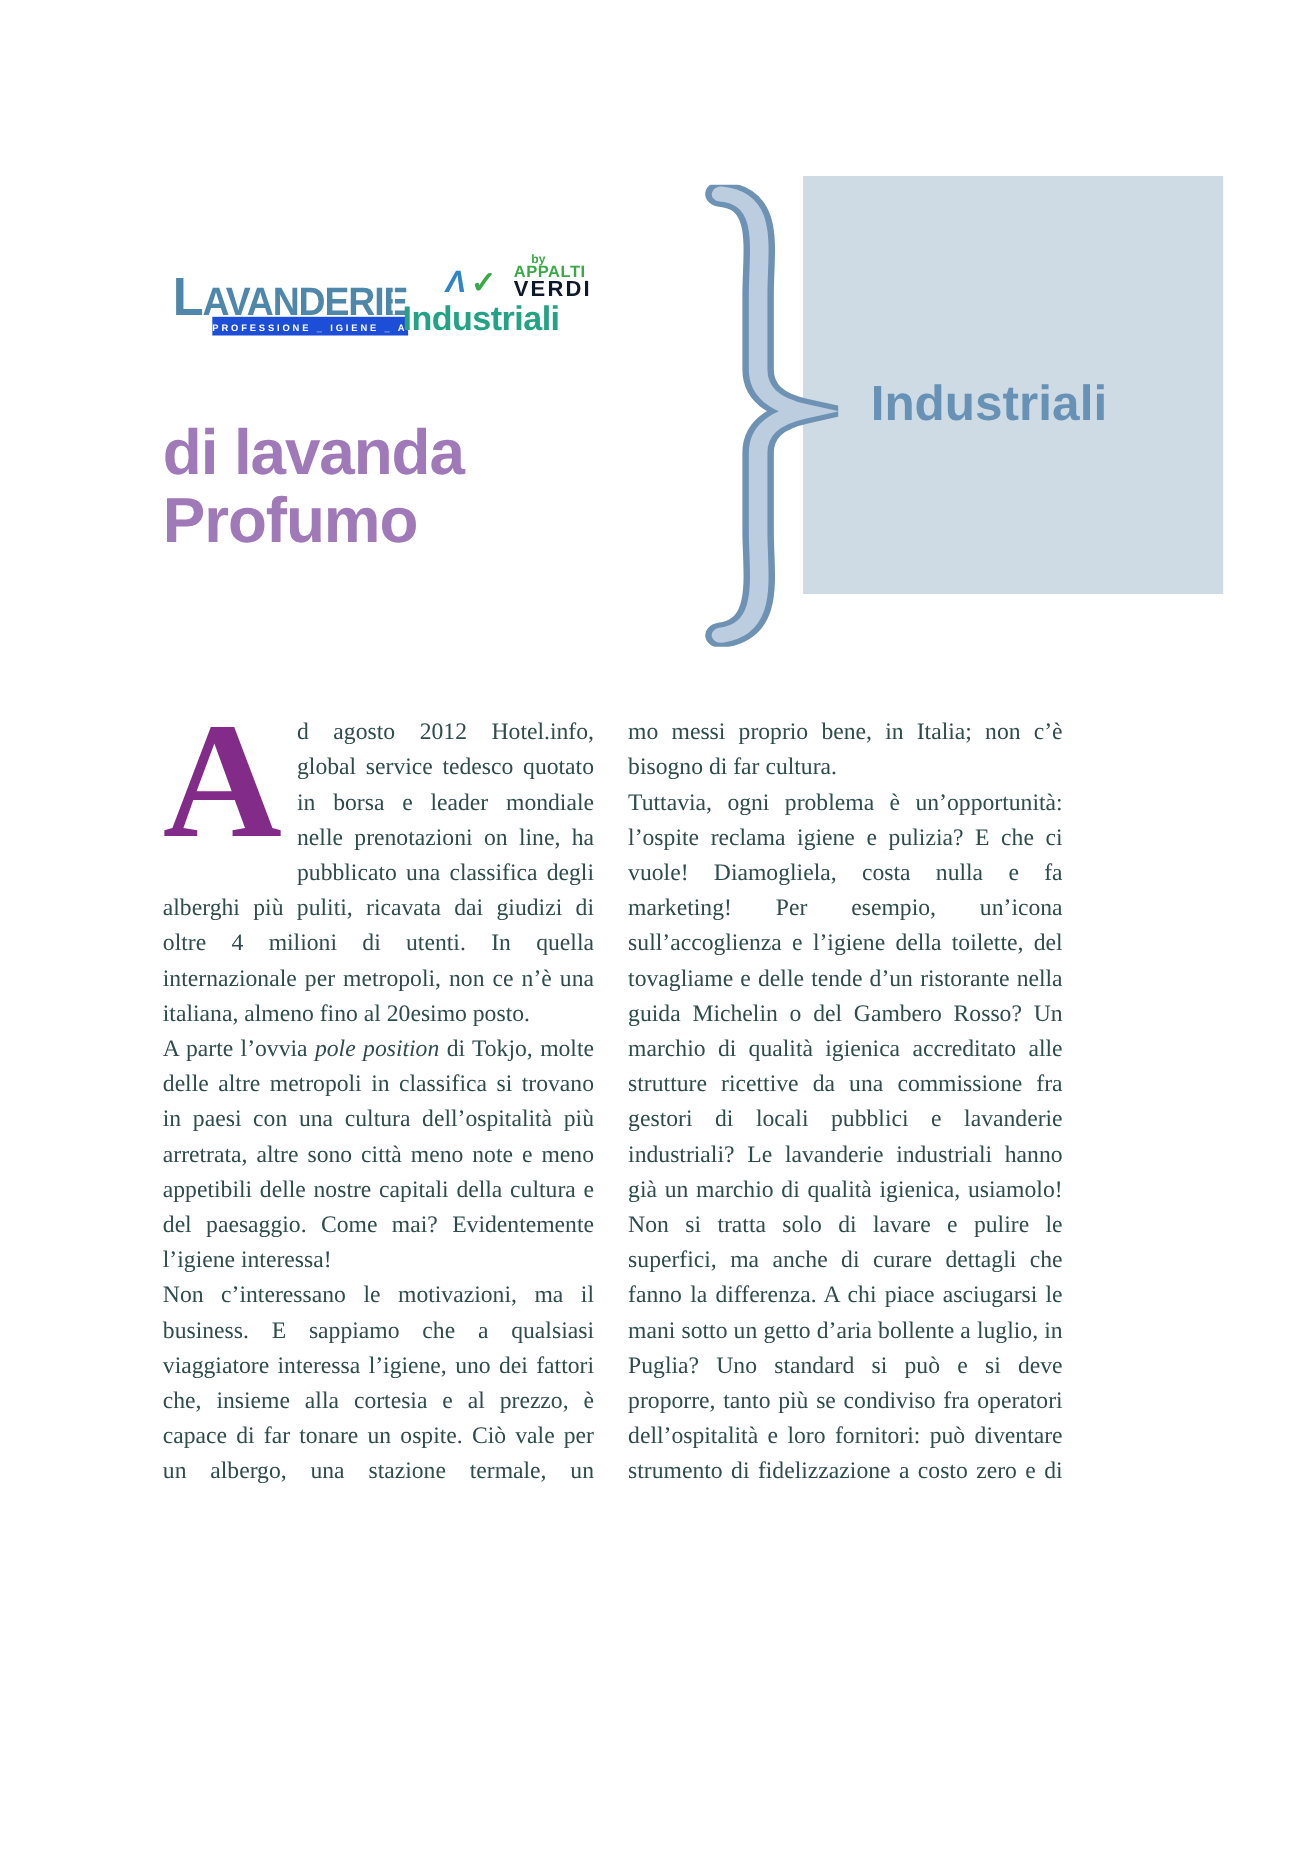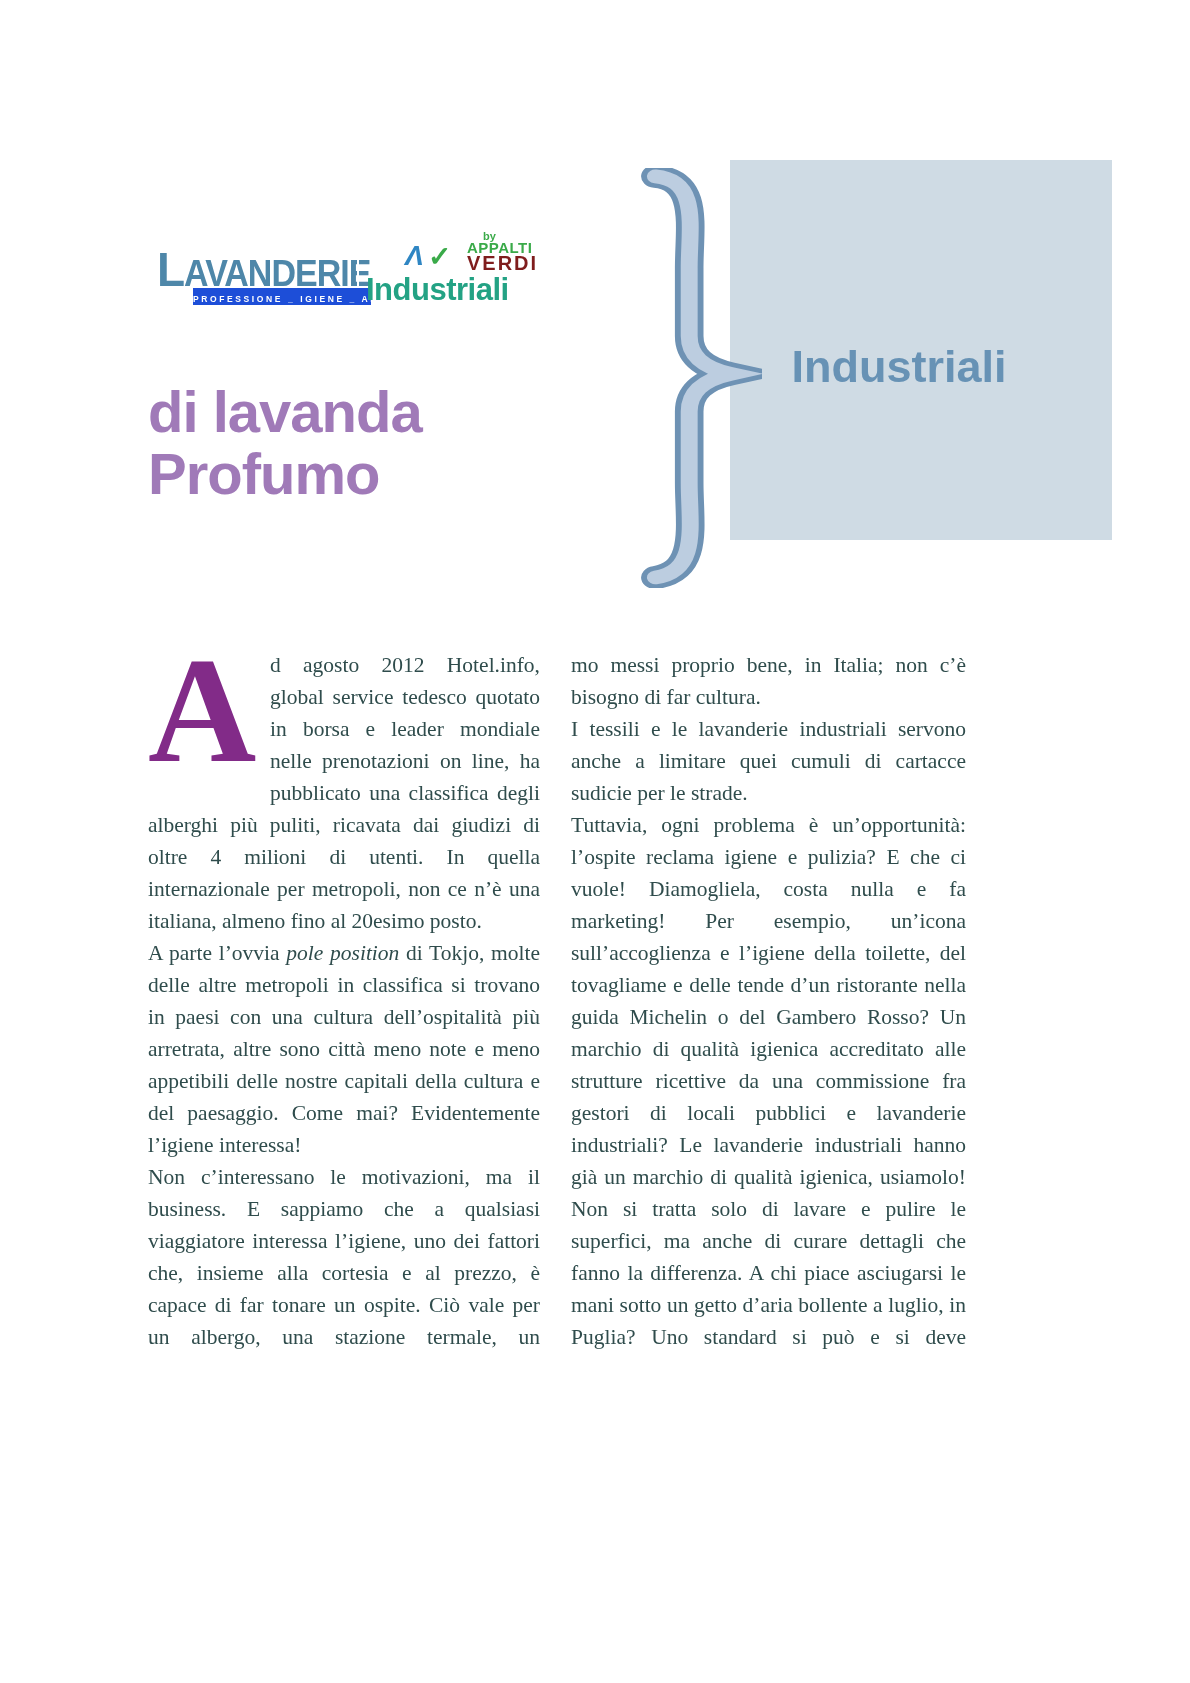--- a/index.html
+++ b/index.html
@@ -26,21 +26,21 @@
     line-height:17px; white-space:nowrap;
   }
   .logo-sub {
     position:absolute; left:366px; top:272px;
     font-size:31px; font-weight:800; letter-spacing:-0.5px; color:#23a284; white-space:nowrap;
   }
   .partner-by { position:absolute; left:447px; top:230px; font-size:11px; font-weight:bold; color:#3aaa49;padding-left:36px; }
   .mark-lambda { position:absolute; left:405px; top:240px; font-size:28px; font-weight:900; color:#2f86c3; font-style:italic; }
   .mark-check  { position:absolute; left:428px; top:240px; font-size:28px; font-weight:900; color:#3aaa49; }
   .partner-appalti { position:absolute; left:467px; top:239px; font-size:15px; font-weight:900; letter-spacing:0.5px; color:#3aaa49; }
-  .partner-verdi   { position:absolute; left:467px; top:252px; font-size:20px; font-weight:900; letter-spacing:2px; color:#7f1d1d; }
+  .partner-verdi   { position:absolute; left:467px; top:252px; font-size:20px; font-weight:900; letter-spacing:2px; color:#0f172a; }
 
   
   .article-title {
     position:absolute; left:148px; top:381px; margin:0;
     font-size:58px; line-height:62px; font-weight:bold; letter-spacing:-1px;
     color:#a07ab8;
   }
   .article-title span { display:block; }
 
   
@@ -116,21 +116,20 @@
 
   <div class="col col-left">
     <span class="drop-cap">A</span>
     <p>d agosto 2012 Hotel.info, global service tedesco quotato in borsa e leader mondiale nelle prenotazioni on line, ha pubblicato una classifica degli alberghi più puliti, ricavata dai giudizi di oltre 4 milioni di utenti. In quella internazionale per metropoli, non ce n’è una italiana, almeno fino al 20esimo posto.</p>
     <p><span>A parte l’ovvia </span><em>pole position</em><span> di Tokjo, molte delle altre metropoli in classifica si trovano in paesi con una cultura dell’ospitalità più arretrata, altre sono città meno note e meno appetibili delle nostre capitali della cultura e del paesaggio. Come mai? Evidentemente l’igiene interessa!</span></p>
     <p>Non c’interessano le motivazioni, ma il business. E sappiamo che a qualsiasi viaggiatore interessa l’igiene, uno dei fattori che, insieme alla cortesia e al prezzo, è capace di far tonare un ospite. Ciò vale per un albergo, una stazione termale, un ristorante, ma anche e soprattutto per una nazione. La pulizia dello spazio pubblico è determinante per creare un’immagine positiva nell’ospite, nostrano o straniero che sia. E anche sulle aree pubbliche non sia-</p>
   </div>
 
   <div class="col col-right">
     <p>mo messi proprio bene, in Italia; non c’è bisogno di far cultura.</p>
-    <p>I tessili e le lavanderie industriali servono anche a limitare quei cumuli di cartacce sudicie per le strade.</p>
     <p>Tuttavia, ogni problema è un’opportunità: l’ospite reclama igiene e pulizia? E che ci vuole! Diamogliela, costa nulla e fa marketing! Per esempio, un’icona sull’accoglienza e l’igiene della toilette, del tovagliame e delle tende d’un ristorante nella guida Michelin o del Gambero Rosso? Un marchio di qualità igienica accreditato alle strutture ricettive da una commissione fra gestori di locali pubblici e lavanderie industriali? Le lavanderie industriali hanno già un marchio di qualità igienica, usiamolo! Non si tratta solo di lavare e pulire le superfici, ma anche di curare dettagli che fanno la differenza. A chi piace asciugarsi le mani sotto un getto d’aria bollente a luglio, in Puglia? Uno standard si può e si deve proporre, tanto più se condiviso fra operatori dell’ospitalità e loro fornitori: può diventare strumento di fidelizzazione a costo zero e di caratterizzazione emozionale di "dolce vita".</p>
   </div>
 
   <div class="issue-date">febbraio 2013</div>
   <div class="footer-rule"></div>
   <div class="page-number">1</div>
 
 </div>
 
 </body></html>

